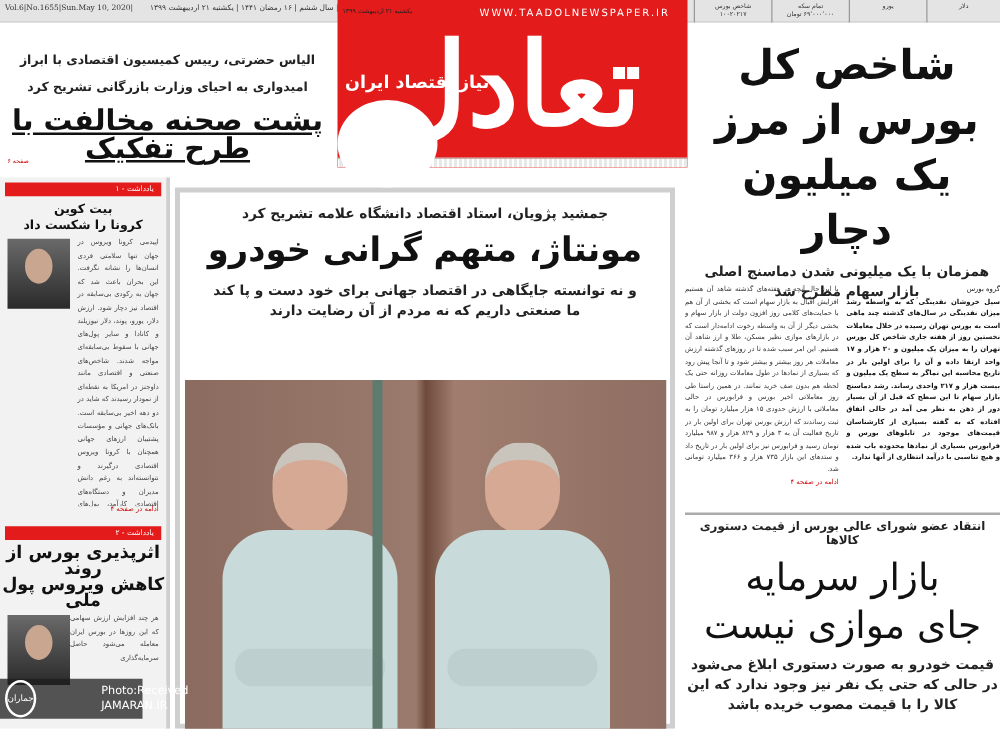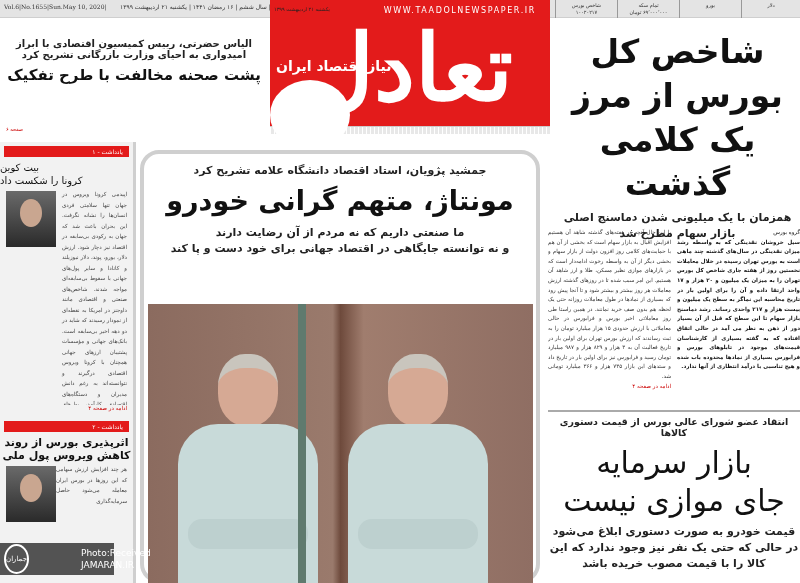--- a/index.html
+++ b/index.html
@@ -12,37 +12,37 @@
 
   .masthead { position: absolute; left: 270px; top: 0; width: 280px; height: 134px; background: #e31b1b; overflow: hidden; }
   .masthead .url { position: absolute; top: 6px; right: 14px; color: #fff; font-size: 8px; letter-spacing: 1.6px; direction: ltr; font-family: "DejaVu Sans", sans-serif; }
   .masthead .date { position: absolute; top: 6px; left: 4px; color: #222; font-size: 5px; }
   .masthead .logo { position: absolute; top: 8px; left: 10px; width: 260px; height: 120px; color: #fff; font-size: 92px; font-weight: bold; line-height: 120px; text-align: center; font-family: "DejaVu Serif", serif; letter-spacing: -4px; }
   .masthead .slogan { position: absolute; top: 58px; left: 6px; color: #fff; font-size: 14px; font-weight: bold; }
   .masthead .ruler { position: absolute; bottom: 0; left: 0; right: 0; height: 8px; background: repeating-linear-gradient(90deg, #fff 0 1px, #e8e8e8 1px 4px); border-top: 1px solid #ccc; }
   .white-swoosh { position: absolute; left: 270px; top: 80px; width: 80px; height: 70px; border-radius: 50%; background: #fff; }
 
   .top-left { position: absolute; left: 0; top: 18px; width: 268px; height: 116px; text-align: center; }
-  .top-left .kicker { font-size: 10px; font-weight: bold; margin-top: 20px; line-height: 11px; color: #222; padding: 0 9px; }
-  .top-left .headline { font-size: 15px; font-weight: bold; line-height: 22px; margin-top: 4px; color: #111; }
+  .top-left .kicker { font-size: 10px; font-weight: bold; margin-top: 20px; line-height: 22px; color: #222; padding: 0 9px; }
+  .top-left .headline { font-size: 23px; font-weight: bold; line-height: 22px; margin-top: 4px; color: #111; text-decoration: underline; }
   .top-left .cont { position: absolute; left: 6px; bottom: 2px; font-size: 5px; color: #c00; }
 
   .right-lead { position: absolute; left: 555px; top: 30px; width: 245px; text-align: center; }
   .right-lead .headline { font-size: 33px; font-weight: bold; line-height: 44px; color: #111; }
   .right-lead .sub { font-size: 11px; font-weight: bold; line-height: 16px; margin-top: 4px; color: #222; }
 
   .left-col { position: absolute; left: 0; top: 142px; width: 136px; height: 441px; background: #f2f2f2; border-right: 3px solid #cfcfcf; }
   .col-tag { height: 11px; background: #e31b1b; color: #fff; font-size: 6px; padding-right: 6px; line-height: 11px; margin: 4px 4px 0 4px; }
-  .left-col .note-title { text-align: left; font-size: 10px; font-weight: normal; line-height: 13px; margin-top: 4px; }
+  .left-col .note-title { text-align: center; font-size: 10px; font-weight: bold; line-height: 13px; margin-top: 4px; }
   .left-col .photo-box { float: left; width: 50px; height: 56px; margin: 4px 0 0 6px; background: linear-gradient(#6a6a6a, #2a2a2a); position: relative; }
   .left-col .photo-box .face { position: absolute; left: 14px; top: 8px; width: 22px; height: 28px; border-radius: 50%; background: #c9a690; }
   .left-col .body { font-size: 5.5px; line-height: 10.5px; color: #444; padding: 2px 6px; text-align: justify; }
   .left-col .cont { font-size: 5.5px; color: #c00; padding-right: 6px; }
 
-  .center-box { position: absolute; left: 140px; top: 150px; width: 400px; height: 433px; background: #fff; border: 4px solid #cfcfcf; border-radius: 19px; }
+  .center-box { position: absolute; left: 140px; top: 150px; width: 400px; height: 433px; background: #fff; border: 4px solid #cfcfcf; border-radius: 0; }
   .center-box .kicker { text-align: center; font-size: 11px; font-weight: bold; margin-top: 10px; color: #222; }
   .center-box .headline { text-align: center; font-size: 27px; font-weight: bold; margin-top: 6px; line-height: 36px; color: #111; }
   .center-box .sub { text-align: center; font-size: 11px; font-weight: bold; line-height: 16px; margin-top: 6px; color: #222; }
   .center-box .photo { position: absolute; left: 4px; top: 150px; width: 385px; height: 280px; background: linear-gradient(90deg, #8b6b5f 0%, #9a7a6c 48%, #6e4a3c 50%, #a07d6e 56%, #8f6e63 100%); overflow: hidden; }
   .person { position: absolute; top: 50px; width: 140px; height: 240px; }
   .person .head { position: absolute; left: 40px; top: 0; width: 60px; height: 72px; border-radius: 45%; background: #d6a994; border-top: 14px solid #c9c5bd; }
   .person .body { position: absolute; left: 0; top: 70px; width: 140px; height: 180px; border-radius: 40px 40px 0 0; background: #c8dad9; }
   .person .arms { position: absolute; left: 10px; top: 165px; width: 120px; height: 30px; background: #bdd0cf; border-radius: 14px; }
   .glass-edge { position: absolute; left: 150px; top: 0; width: 8px; height: 280px; background: #5f7a6e; }
 
@@ -51,21 +51,21 @@
   .right-body .col { flex: 1; font-size: 5.5px; line-height: 9.6px; color: #333; text-align: justify; }
   .right-body .col.bold { color: #111; font-weight: bold; }
   .right-body .cont { color: #c00; }
   .rule { position: absolute; left: 548px; top: 410px; width: 252px; height: 2px; background: #aaa; }
 
   .right-bottom { position: absolute; left: 548px; top: 416px; width: 252px; text-align: center; }
   .right-bottom .kicker { font-size: 9.5px; font-weight: bold; color: #222; }
   .right-bottom .headline { font-size: 30px; font-weight: normal; line-height: 38px; margin-top: 6px; color: #111; }
   .right-bottom .sub { font-size: 11px; font-weight: bold; line-height: 16px; margin-top: 4px; color: #222; }
 
-  .left-col2 .note-title { text-align: center; font-size: 11px; font-weight: bold; line-height: 13px; margin-top: 4px; }
+  .left-col2 .note-title { text-align: center; font-size: 14px; font-weight: bold; line-height: 13px; margin-top: 4px; }
 
   .watermark { position: absolute; left: 0; top: 543px; width: 114px; height: 32px; background: rgba(30,30,30,0.75); color: #fff; direction: ltr; display: flex; align-items: center; }
   .watermark .wm-logo { width: 30px; height: 30px; border: 2px solid #fff; border-radius: 50%; margin: 0 4px; font-size: 7px; display: flex; align-items: center; justify-content: center; }
   .watermark .wm-text { font-size: 9px; line-height: 12px; margin-left: 48px; }
 </style>
 </head>
 <body>
 
 <div class="topbar">
   <span class="issue-left">Vol.6|No.1655|Sun.May 10, 2020|</span>
@@ -94,21 +94,21 @@
   <div class="ruler"></div>
 </div>
 
 <div class="top-left">
   <div class="kicker">الیاس حضرتی، رییس کمیسیون اقتصادی با ابراز امیدواری به احیای وزارت بازرگانی تشریح کرد</div>
   <div class="headline">پشت صحنه مخالفت با طرح تفکیک</div>
   <span class="cont">صفحه ۶</span>
 </div>
 
 <div class="right-lead">
-  <div class="headline">شاخص کل بورس از مرز یک کلامی گذشت</div>
+  <div class="headline">شاخص کل بورس از مرز یک میلیون دچار</div>
   <div class="sub">همزمان با یک میلیونی شدن دماسنج اصلی بازار سهام مطرح شد</div>
 </div>
 
 <div class="left-col">
   <div class="col-tag">یادداشت - ۱</div>
   <div class="note-title">
     <div>بیت کوین</div>
     <div>کرونا را شکست داد</div>
   </div>
   <div class="photo-box">
@@ -128,22 +128,22 @@
         <div class="face"></div>
       </div>
     <div class="body">هر چند افزایش ارزش سهامی که این روزها در بورس ایران معامله می‌شود حاصل سرمایه‌گذاری</div>
   </div>
 </div>
 
 <div class="center-box">
   <div class="kicker">جمشید پژویان، استاد اقتصاد دانشگاه علامه تشریح کرد</div>
   <div class="headline">مونتاژ، متهم گرانی خودرو</div>
   <div class="sub">
+    <div>و نه توانسته جایگاهی در اقتصاد جهانی برای خود دست و پا کند</div>
     <div>ما صنعتی داریم که نه مردم از آن رضایت دارند</div>
-    <div>و نه توانسته جایگاهی در اقتصاد جهانی برای خود دست و پا کند</div>
   </div>
   <div class="photo">
     <div class="person" style="left:30px;">
       <div class="head"></div>
       <div class="body"></div>
       <div class="arms"></div>
     </div>
     <div class="glass-edge"></div>
     <div class="person" style="left:200px;">
       <div class="head"></div>

